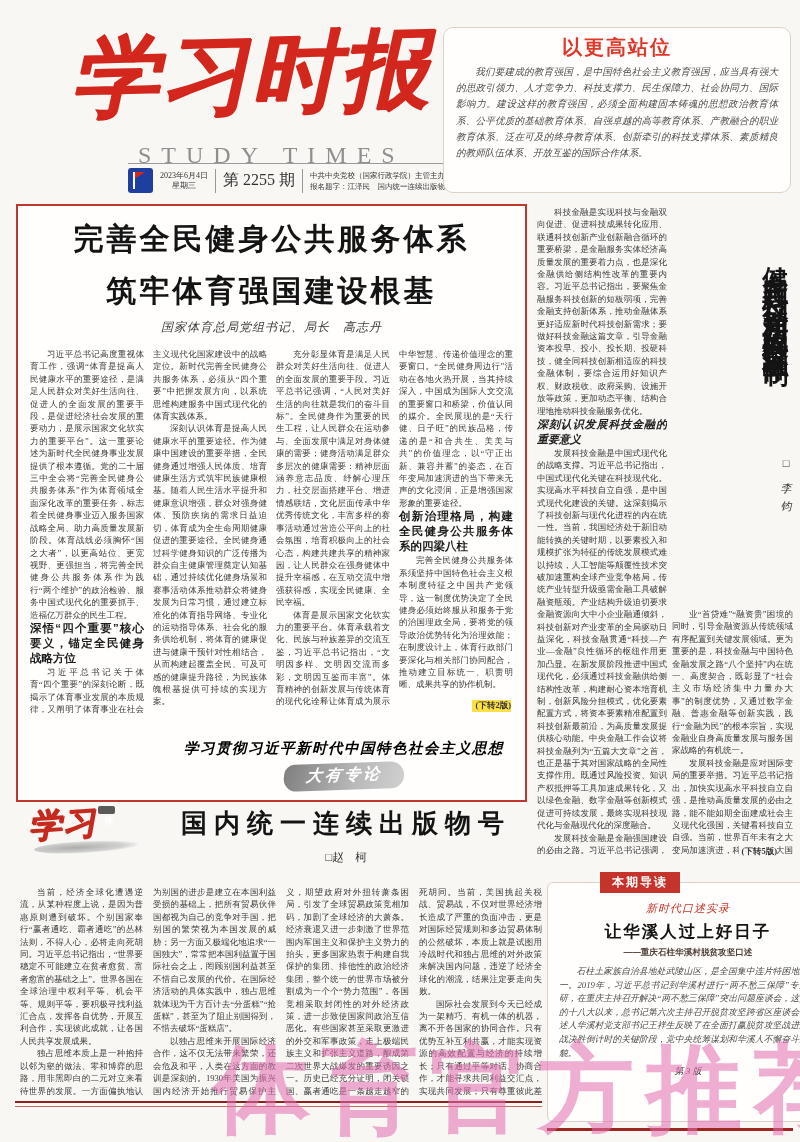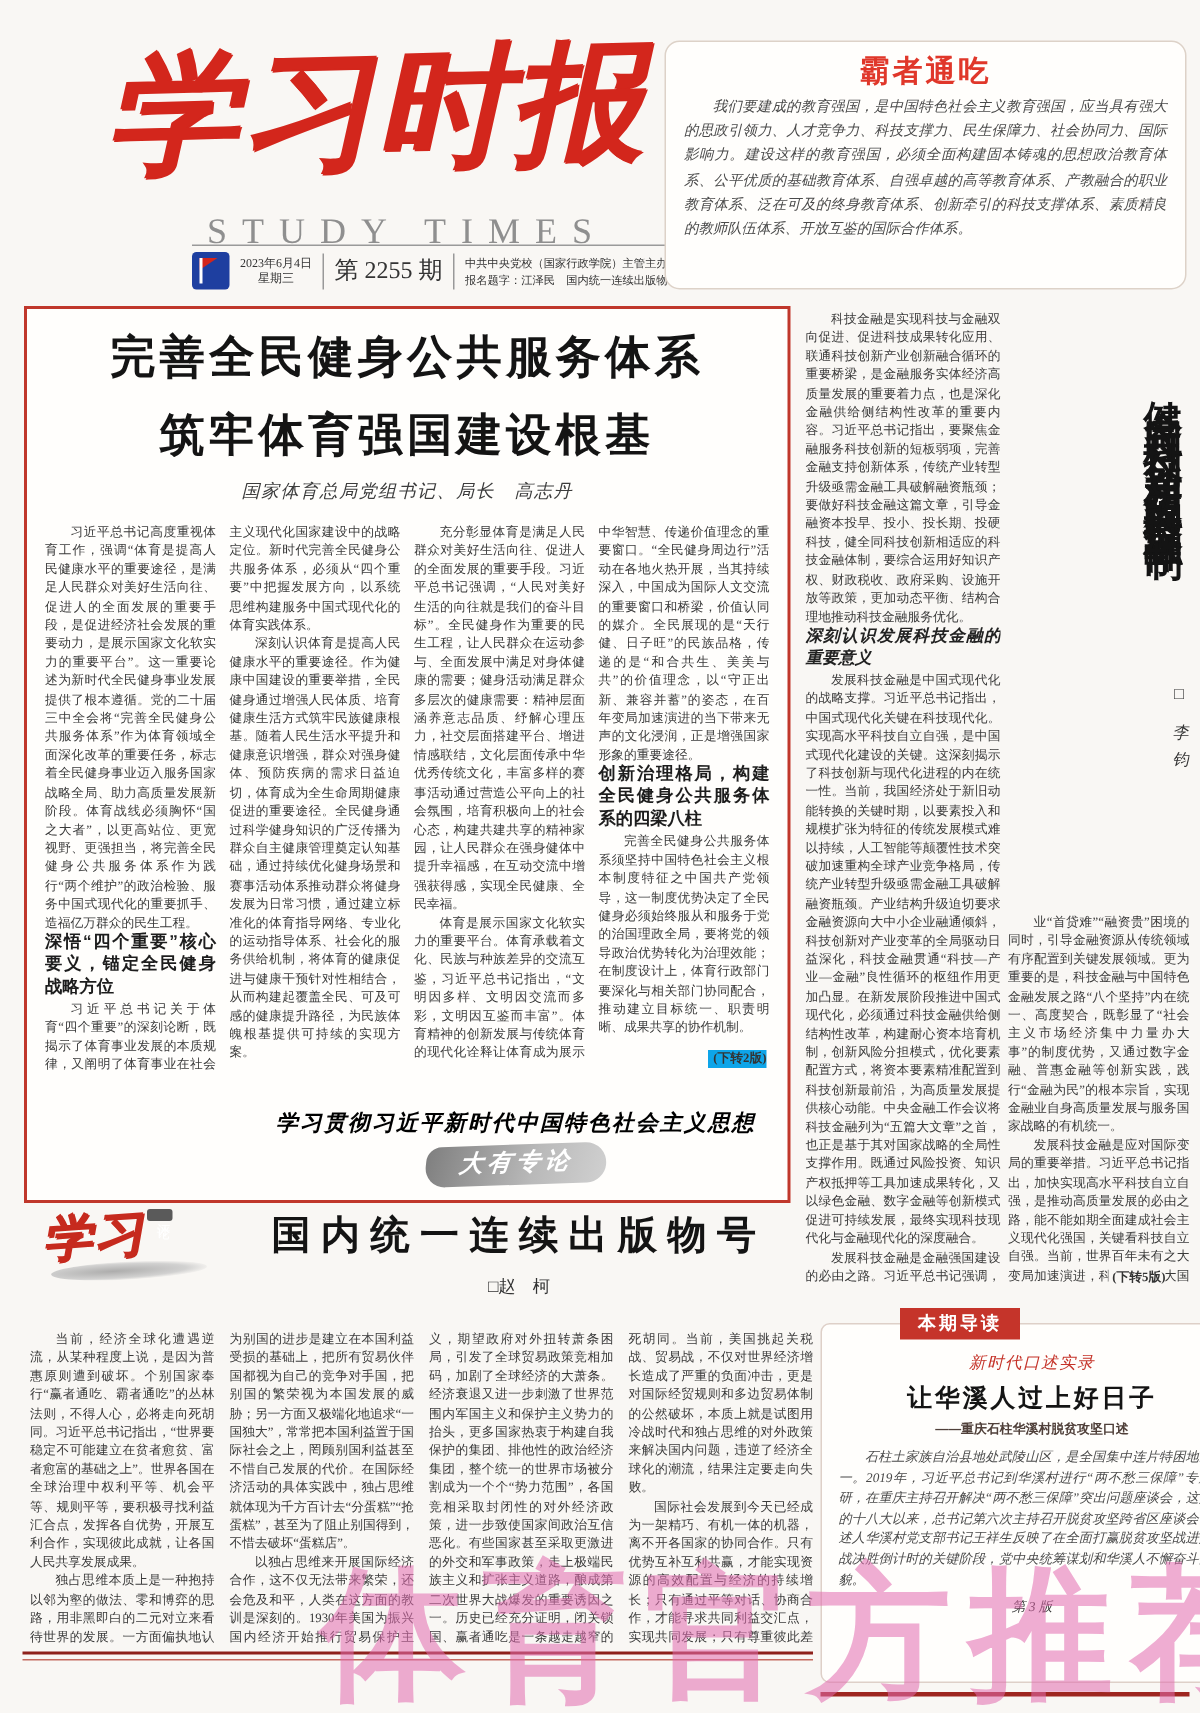--- a/index.html
+++ b/index.html
@@ -40,21 +40,21 @@
     column-count:4;column-gap:9px;font-size:8.5px;line-height:12.4px;color:#3a3a3a;text-align:justify;}
   .main-cols p{margin:0;text-indent:2em;}
   .col-subhead{font-family:"Liberation Sans","DejaVu Sans",sans-serif;font-weight:bold;color:#1d1d1d;
     font-size:11.5px;line-height:15px;margin:8px 0;text-indent:0 !important;}
   .banner{position:absolute;left:150px;bottom:10px;width:352px;text-align:center;background:#fffefc;padding-top:6px;}
   .banner-line{color:#000000;font-weight:900;font-size:14.5px;letter-spacing:1.5px;
     font-family:"Liberation Sans","DejaVu Sans",sans-serif;font-style:italic;}
   .banner-badge{display:inline-block;margin-top:5px;padding:2px 22px 4px 22px;color:#fff;font-weight:bold;
     font-style:italic;font-size:16px;letter-spacing:3px;transform:skewX(-8deg) rotate(-2deg);
     background:linear-gradient(100deg,#7f7f7f,#b9b9b9 60%,#d0d0d0);border-radius:18px 30px 22px 28px;}
-  .turn-note{position:absolute;right:14px;bottom:88px;font-size:8.5px;font-weight:bold;color:#333;background:#0ea5e9;padding-left:4px;}
+  .turn-note{position:absolute;right:14px;bottom:88px;font-size:8.5px;font-weight:bold;color:#333;background:#fde047;padding-left:4px;}
 
   
   .tech-art{position:absolute;left:537px;top:206px;width:256px;height:652px;overflow:hidden;display:flex;}
   .tech-left{width:130px;flex:0 0 auto;margin-right:5px;font-size:8.5px;line-height:12.4px;color:#3a3a3a;text-align:justify;overflow:hidden;}
   .tech-left p{margin:0;text-indent:2em;}
   .tech-subhead{font-style:italic;font-weight:bold;color:#222;font-size:11px;line-height:15px;margin:7px 0;text-indent:0 !important;}
   .tech-right{width:121px;flex:0 0 auto;display:flex;flex-direction:column;}
   .vert-head{height:402px;writing-mode:vertical-rl;display:flex;flex-direction:row;}
   .vert-line1{font-size:26px;font-weight:900;color:#141414;letter-spacing:7px;padding-top:40px;padding-left:8px;}
   .vert-line2{font-size:26px;font-weight:900;color:#141414;letter-spacing:5px;padding-left:10px;}
@@ -118,21 +118,21 @@
     <div class="vdiv"></div>
     <div class="issue-block issue-no">第 2255 期</div>
     <div class="vdiv"></div>
     <div class="pub-block">
       <div>中共中央党校（国家行政学院）主管主办　网址：http://www.studytimes.cn</div>
       <div>报名题字：江泽民　国内统一连续出版物号：CN 11-0137　代号：1-267</div>
     </div>
   </div>
 
   <div class="remarks-box">
-    <div class="remarks-title">霸者通吃</div>
+    <div class="remarks-title">以更高站位</div>
     <div class="remarks-body">我们要建成的教育强国，是中国特色社会主义教育强国，应当具有强大的思政引领力、人才竞争力、科技支撑力、民生保障力、社会协同力、国际影响力。建设这样的教育强国，必须全面构建固本铸魂的思想政治教育体系、公平优质的基础教育体系、自强卓越的高等教育体系、产教融合的职业教育体系、泛在可及的终身教育体系、创新牵引的科技支撑体系、素质精良的教师队伍体系、开放互鉴的国际合作体系。</div>
   </div>
 
   <div class="main-box">
     <div class="main-hl">完善全民健身公共服务体系</div>
     <div class="main-hl">筑牢体育强国建设根基</div>
     <div class="main-byline">国家体育总局党组书记、局长　高志丹</div>
     <div class="main-cols">
       <p>习近平总书记高度重视体育工作，强调“体育是提高人民健康水平的重要途径，是满足人民群众对美好生活向往、促进人的全面发展的重要手段，是促进经济社会发展的重要动力，是展示国家文化软实力的重要平台”。这一重要论述为新时代全民健身事业发展提供了根本遵循。党的二十届三中全会将“完善全民健身公共服务体系”作为体育领域全面深化改革的重要任务，标志着全民健身事业迈入服务国家战略全局、助力高质量发展新阶段。体育战线必须胸怀“国之大者”，以更高站位、更宽视野、更强担当，将完善全民健身公共服务体系作为践行“两个维护”的政治检验、服务中国式现代化的重要抓手、造福亿万群众的民生工程。</p>
       <p class="col-subhead">深悟“四个重要”核心要义，锚定全民健身战略方位</p>
@@ -145,21 +145,21 @@
     </div>
     <div class="turn-note">(下转2版)</div>
     <div class="banner">
       <div class="banner-line">学习贯彻习近平新时代中国特色社会主义思想</div>
       <div class="banner-badge">大有专论</div>
     </div>
   </div>
 
   <div class="tech-art">
     <div class="tech-left">
-      <p>科技金融是实现科技与金融双向促进、促进科技成果转化应用、联通科技创新产业创新融合循环的重要桥梁，是金融服务实体经济高质量发展的重要着力点，也是深化金融供给侧结构性改革的重要内容。习近平总书记指出，要聚焦金融服务科技创新的短板弱项，完善金融支持创新体系，传统产业转型升级亟需金融工具破解融资瓶颈；要做好科技金融这篇文章，引导金融资本投早、投小、投长期、投硬科技，健全同科技创新相适应的科技金融体制，要综合运用好知识产权、财政税收、政府采购、设施开放等政策，更加动态平衡、结构合理地推动科技金融服务优化。</p>
+      <p>科技金融是实现科技与金融双向促进、促进科技成果转化应用、联通科技创新产业创新融合循环的重要桥梁，是金融服务实体经济高质量发展的重要着力点，也是深化金融供给侧结构性改革的重要内容。习近平总书记指出，要聚焦金融服务科技创新的短板弱项，完善金融支持创新体系，推动金融体系更好适应新时代科技创新需求；要做好科技金融这篇文章，引导金融资本投早、投小、投长期、投硬科技，健全同科技创新相适应的科技金融体制，要综合运用好知识产权、财政税收、政府采购、设施开放等政策，更加动态平衡、结构合理地推动科技金融服务优化。</p>
       <p class="tech-subhead">深刻认识发展科技金融的重要意义</p>
       <p>发展科技金融是中国式现代化的战略支撑。习近平总书记指出，中国式现代化关键在科技现代化。实现高水平科技自立自强，是中国式现代化建设的关键。这深刻揭示了科技创新与现代化进程的内在统一性。当前，我国经济处于新旧动能转换的关键时期，以要素投入和规模扩张为特征的传统发展模式难以持续，人工智能等颠覆性技术突破加速重构全球产业竞争格局，传统产业转型升级亟需金融工具破解融资瓶颈。产业结构升级迫切要求金融资源向大中小企业融通倾斜，科技创新对产业变革的全局驱动日益深化，科技金融贯通“科技—产业—金融”良性循环的枢纽作用更加凸显。在新发展阶段推进中国式现代化，必须通过科技金融供给侧结构性改革，构建耐心资本培育机制，创新风险分担模式，优化要素配置方式，将资本要素精准配置到科技创新最前沿，为高质量发展提供核心动能。中央金融工作会议将科技金融列为“五篇大文章”之首，也正是基于其对国家战略的全局性支撑作用。既通过风险投资、知识产权抵押等工具加速成果转化，又以绿色金融、数字金融等创新模式促进可持续发展，最终实现科技现代化与金融现代化的深度融合。</p>
       <p>发展科技金融是金融强国建设的必由之路。习近平总书记强调，金融是国民经济的血脉，是国家核心竞争力的重要组成部分。金融强国应当基于强大的经济基础，具有领先世界的经济实力、科技实力和综合国力，同时具备一系列关键核心金融要素，这为我们指明了中国特色金融发展之路的前进方向，也标志着我国金融发展进入服务实体经济更深层次、更高质量的新阶段。历史与实践表明，金融体系与科技创新的深度协同是金融强国的本质特征之一，既体现为金融资源对创新领域的全周期覆盖，也表现为金融制度对国家战略的适配性重构。科技金融通过建立适配创新规律的资本供给机制，构建覆盖企业全生命周期的金融服务体系，在破解科技型企</p>
     </div>
     <div class="tech-right">
       <div class="vert-head">
         <div class="vert-line1">健全同科技创新</div>
         <div class="vert-line2">相适应的科技金融体制</div>
         <div class="vert-author">□李　钧</div>
       </div>

